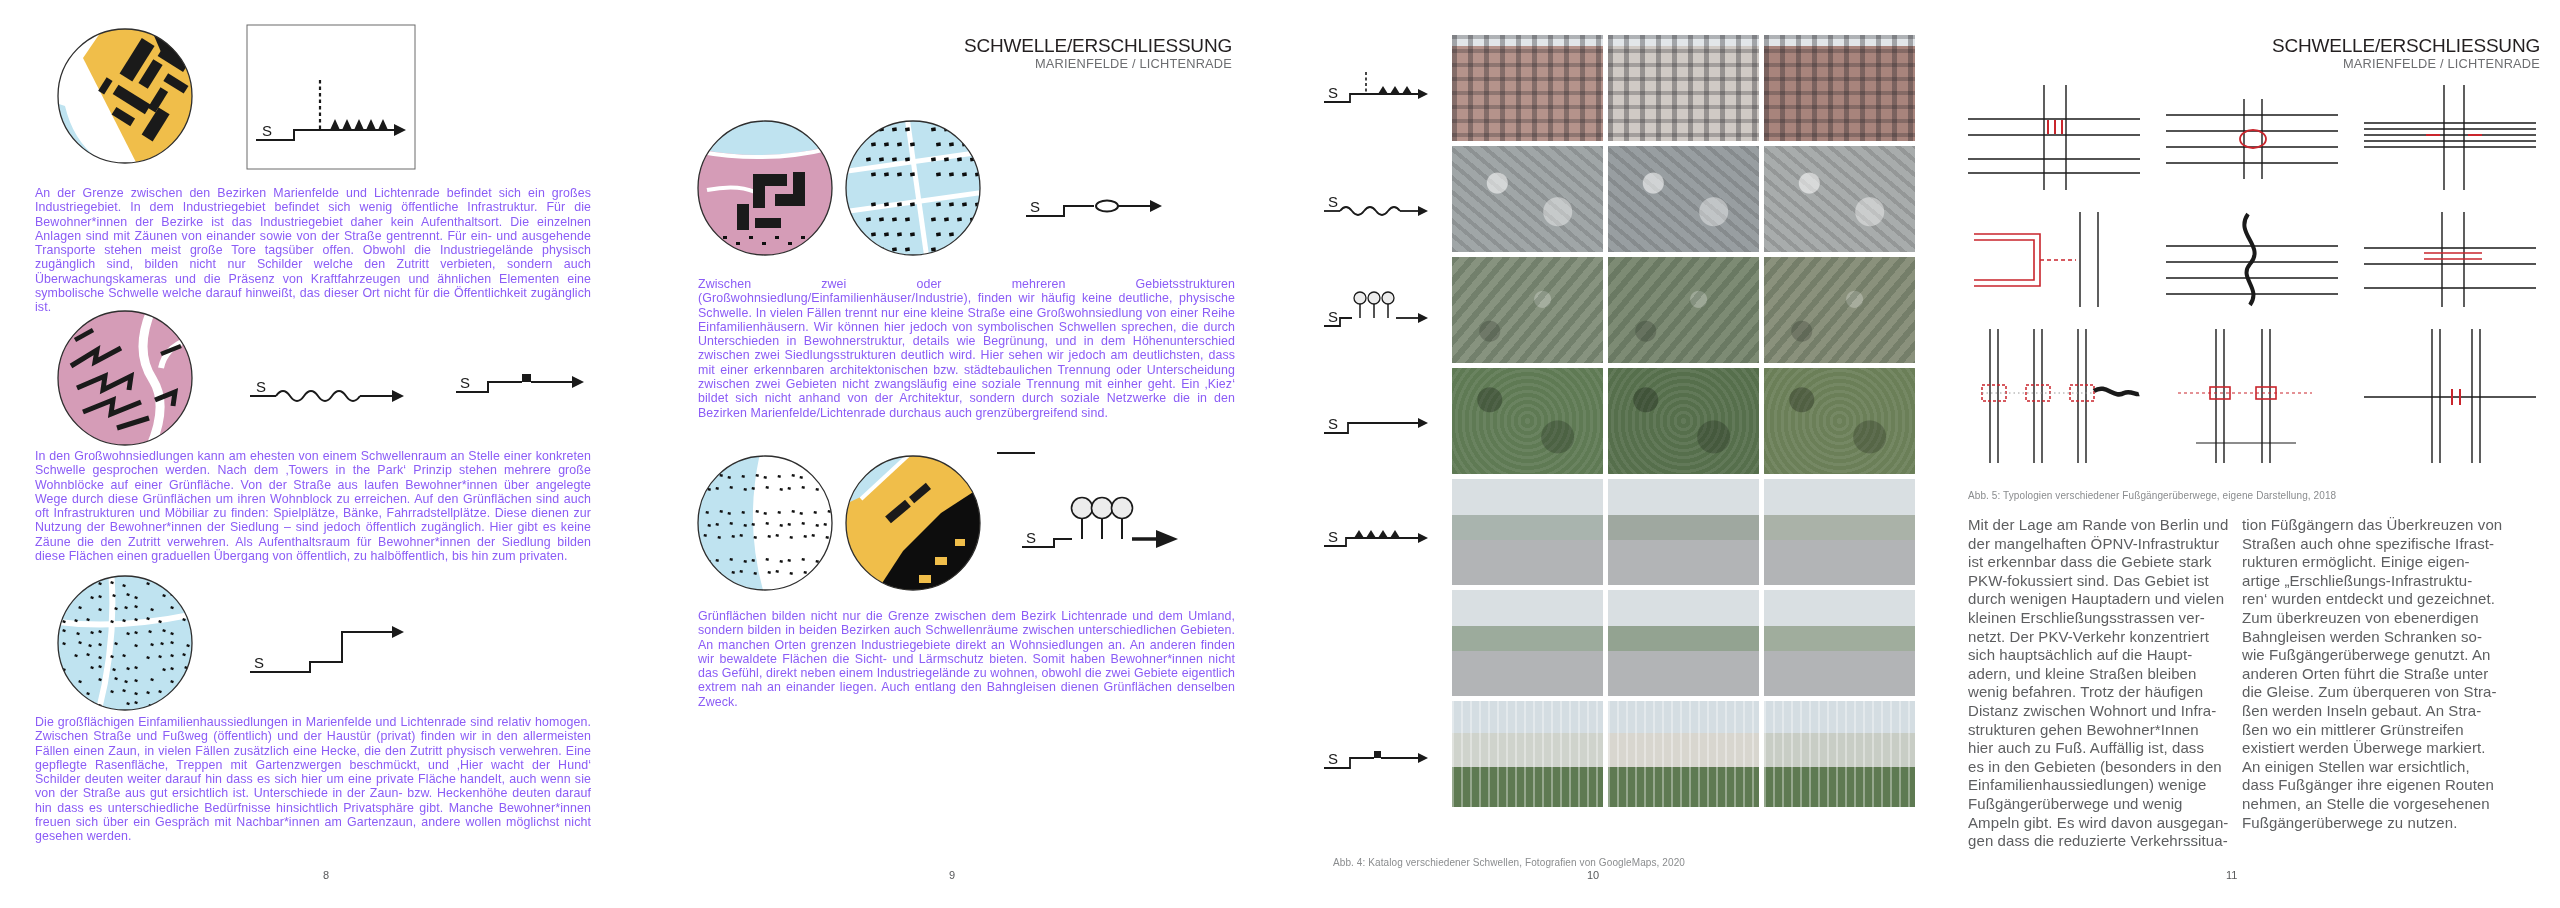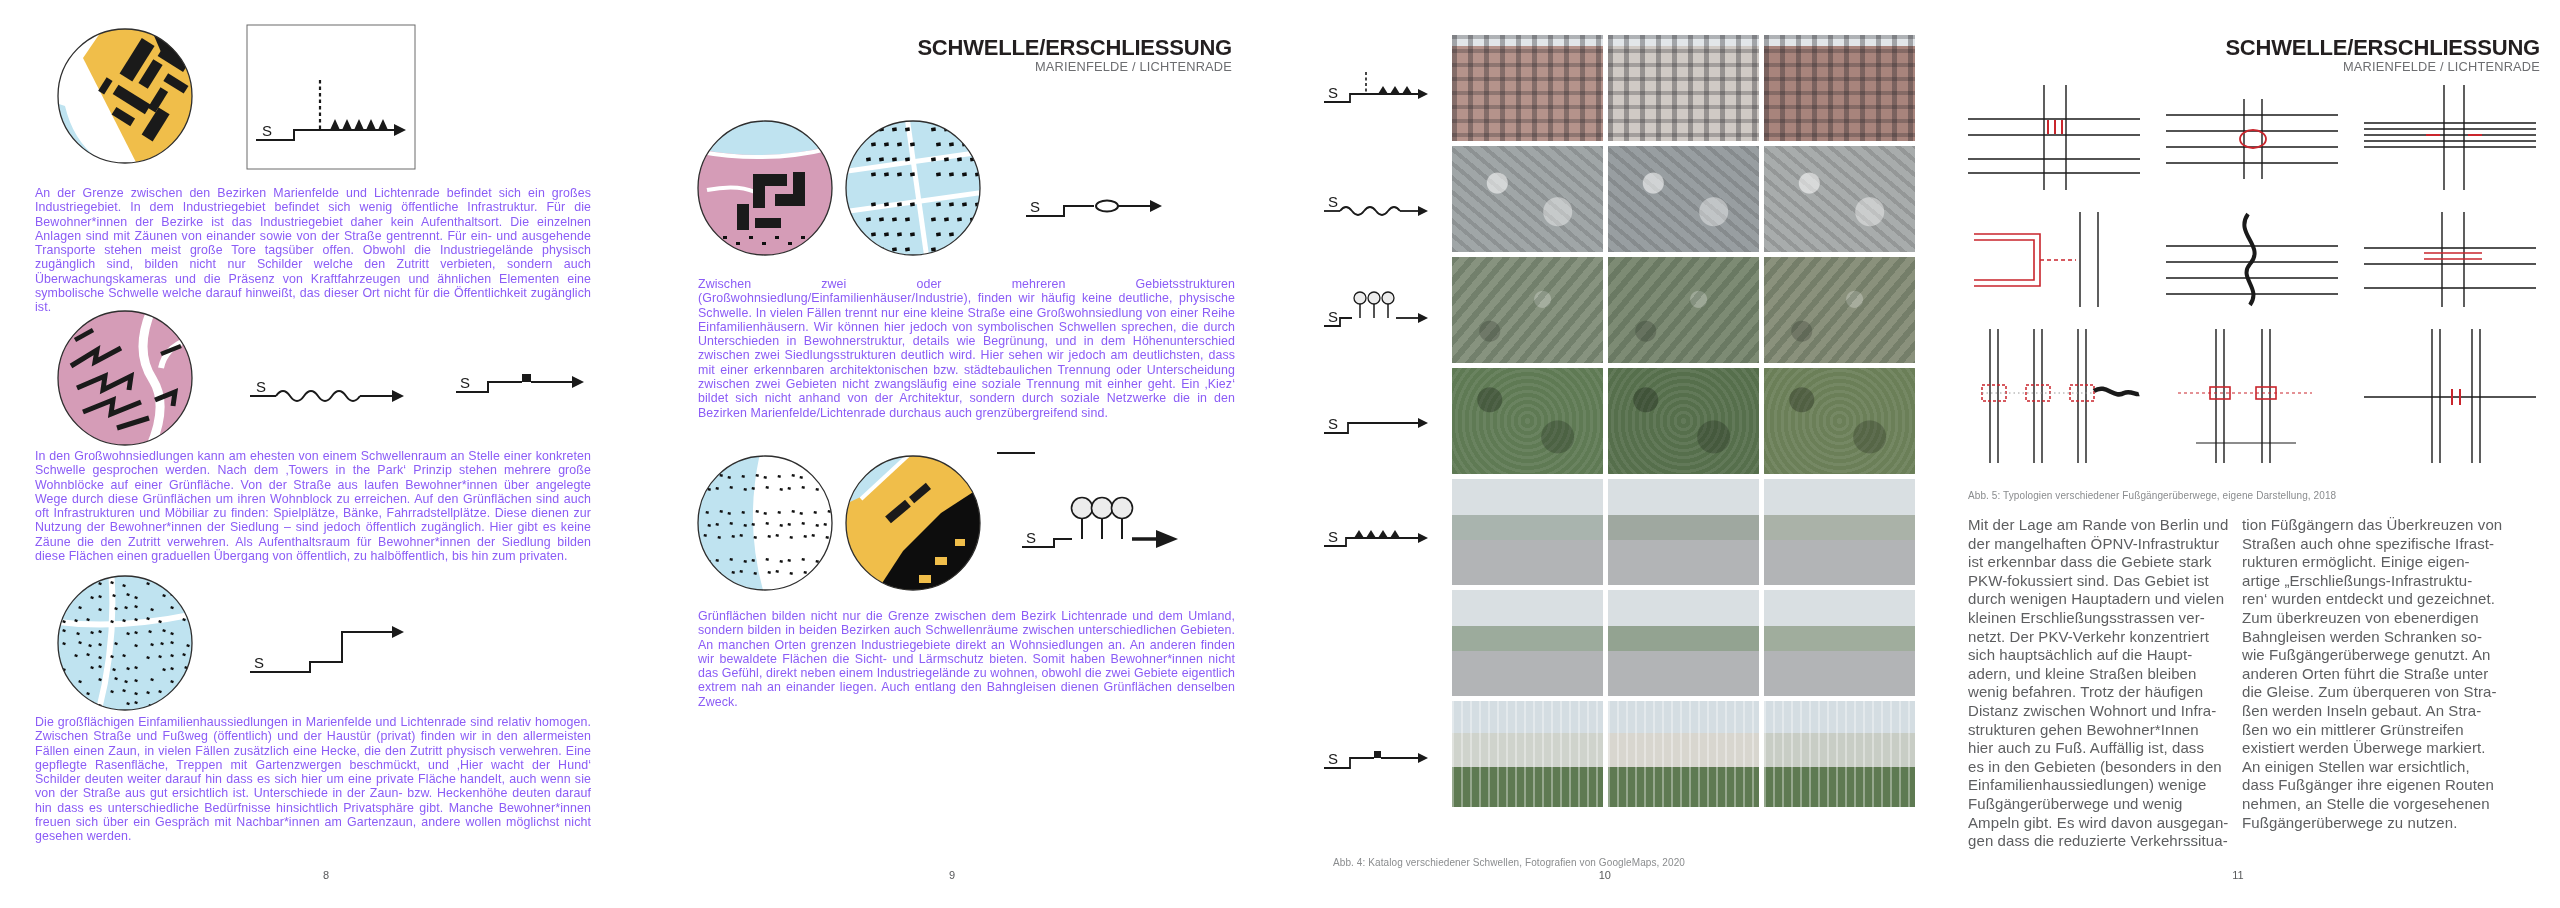--- a/index.html
+++ b/index.html
@@ -1,21 +1,21 @@
 <!DOCTYPE html>
 <html lang="de"><head>
 <meta charset="utf-8">
 <style>
   html,body{margin:0;padding:0}
   body{width:2560px;height:908px;background:#ffffff;font-family:"Liberation Sans",sans-serif;position:relative;overflow:hidden}
   .abs{position:absolute}
   .body-par{position:absolute;font-size:12.4px;line-height:14.3px;color:#8b5cf6;text-align:justify;letter-spacing:.1px}
   .col-text{position:absolute;font-size:15px;line-height:18.6px;color:#5d5e60;white-space:pre-line;text-align:justify;letter-spacing:.1px}
   .title-block{position:absolute;text-align:right}
-  .title-main{font-weight:bold;font-size:22px;letter-spacing:-.2px;color:#231f20;line-height:1.05}
+  .title-main{font-weight:normal;font-size:19px;letter-spacing:-.2px;color:#231f20;line-height:1.05}
   .title-sub{font-size:12.8px;color:#6d6e71;letter-spacing:.2px;line-height:1.2}
   .caption{position:absolute;font-size:10px;color:#8a8c8e;letter-spacing:.1px}
   .pagenum{position:absolute;font-size:11px;color:#58595b}
   .photo{position:absolute;width:151px;height:106px}
   .dash{position:absolute;background:#1a1a1a}
   svg{display:block}
 </style>
 </head>
 <body>
 
@@ -572,21 +572,21 @@
       <div class="photo" style="left: 1608px; top: 479px; background: linear-gradient(rgb(217, 223, 226) 0px, rgb(217, 223, 226) 34%, rgb(159, 168, 160) 34%, rgb(159, 168, 160) 58%, rgb(178, 180, 182) 58%, rgb(178, 180, 182) 100%);"></div>
       <div class="photo" style="left: 1764px; top: 479px; background: linear-gradient(rgb(217, 223, 226) 0px, rgb(217, 223, 226) 34%, rgb(170, 178, 168) 34%, rgb(170, 178, 168) 58%, rgb(178, 180, 182) 58%, rgb(178, 180, 182) 100%);"></div>
       <div class="photo" style="left: 1452px; top: 590px; background: linear-gradient(rgb(217, 223, 226) 0px, rgb(217, 223, 226) 34%, rgb(156, 171, 156) 34%, rgb(156, 171, 156) 58%, rgb(178, 180, 182) 58%, rgb(178, 180, 182) 100%);"></div>
       <div class="photo" style="left: 1608px; top: 590px; background: linear-gradient(rgb(217, 223, 226) 0px, rgb(217, 223, 226) 34%, rgb(147, 163, 145) 34%, rgb(147, 163, 145) 58%, rgb(178, 180, 182) 58%, rgb(178, 180, 182) 100%);"></div>
       <div class="photo" style="left: 1764px; top: 590px; background: linear-gradient(rgb(217, 223, 226) 0px, rgb(217, 223, 226) 34%, rgb(160, 173, 157) 34%, rgb(160, 173, 157) 58%, rgb(178, 180, 182) 58%, rgb(178, 180, 182) 100%);"></div>
       <div class="photo" style="left: 1452px; top: 701px; background: repeating-linear-gradient(90deg, rgba(255, 255, 255, 0.35) 0px, rgba(255, 255, 255, 0.35) 2px, transparent 2px, transparent 9px), linear-gradient(rgb(212, 221, 226) 0px, rgb(212, 221, 226) 30%, rgb(207, 211, 204) 30%, rgb(207, 211, 204) 62%, rgb(94, 122, 82) 62%, rgb(94, 122, 82) 100%);"></div>
       <div class="photo" style="left: 1608px; top: 701px; background: repeating-linear-gradient(90deg, rgba(255, 255, 255, 0.35) 0px, rgba(255, 255, 255, 0.35) 2px, transparent 2px, transparent 9px), linear-gradient(rgb(212, 221, 226) 0px, rgb(212, 221, 226) 30%, rgb(216, 214, 207) 30%, rgb(216, 214, 207) 62%, rgb(94, 122, 82) 62%, rgb(94, 122, 82) 100%);"></div>
       <div class="photo" style="left: 1764px; top: 701px; background: repeating-linear-gradient(90deg, rgba(255, 255, 255, 0.35) 0px, rgba(255, 255, 255, 0.35) 2px, transparent 2px, transparent 9px), linear-gradient(rgb(212, 221, 226) 0px, rgb(212, 221, 226) 30%, rgb(200, 205, 197) 30%, rgb(200, 205, 197) 62%, rgb(94, 122, 82) 62%, rgb(94, 122, 82) 100%);"></div>
     </div>
   <div class="caption" style="left:1333px;top:857px">Abb. 4: Katalog verschiedener Schwellen,  Fotografien von GoogleMaps, 2020</div>
-  <div class="pagenum" style="left:1587px;top:869px;width:24px;text-align:right">10</div>
+  <div class="pagenum" style="left:1587px;top:869px;width:24px;text-align:left">10</div>
 </section>
 
 <section>
   <div class="title-block" style="right:20px;top:36px">
     <div class="title-main">SCHWELLE/ERSCHLIESSUNG</div>
     <div class="title-sub">MARIENFELDE / LICHTENRADE</div>
   </div>
   <div id="p11-grid">
       <div class="abs" style="left: 1968px; top: 85px;">
         <svg width="172" height="105" viewBox="0 0 172 105">
@@ -722,14 +722,14 @@
 wie Fußgängerüberwege genutzt. An
 anderen Orten führt die Straße unter
 die Gleise. Zum überqueren von Stra-
 ßen werden Inseln gebaut. An Stra-
 ßen wo ein mittlerer Grünstreifen
 existiert werden Überwege markiert.
 An einigen Stellen war ersichtlich,
 dass Fußgänger ihre eigenen Routen
 nehmen, an Stelle die vorgesehenen
 Fußgängerüberwege zu nutzen.</div>
-  <div class="pagenum" style="left:2226px;top:869px;width:24px;text-align:center">11</div>
+  <div class="pagenum" style="left:2226px;top:869px;width:24px;text-align:left">11</div>
 </section>
 
 </body></html>

